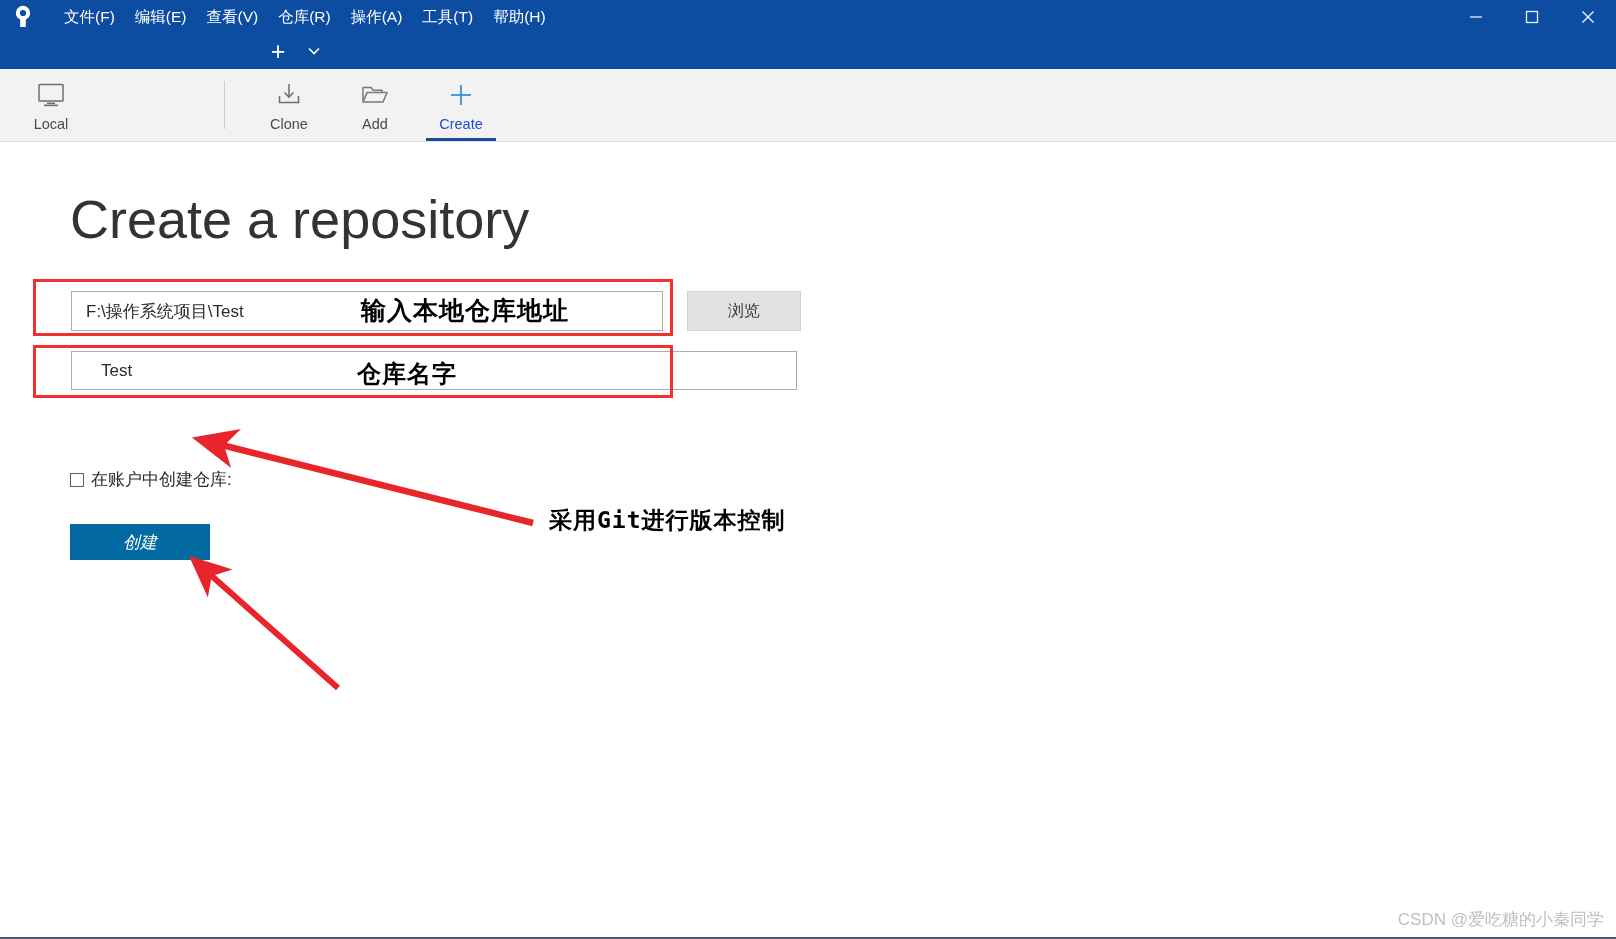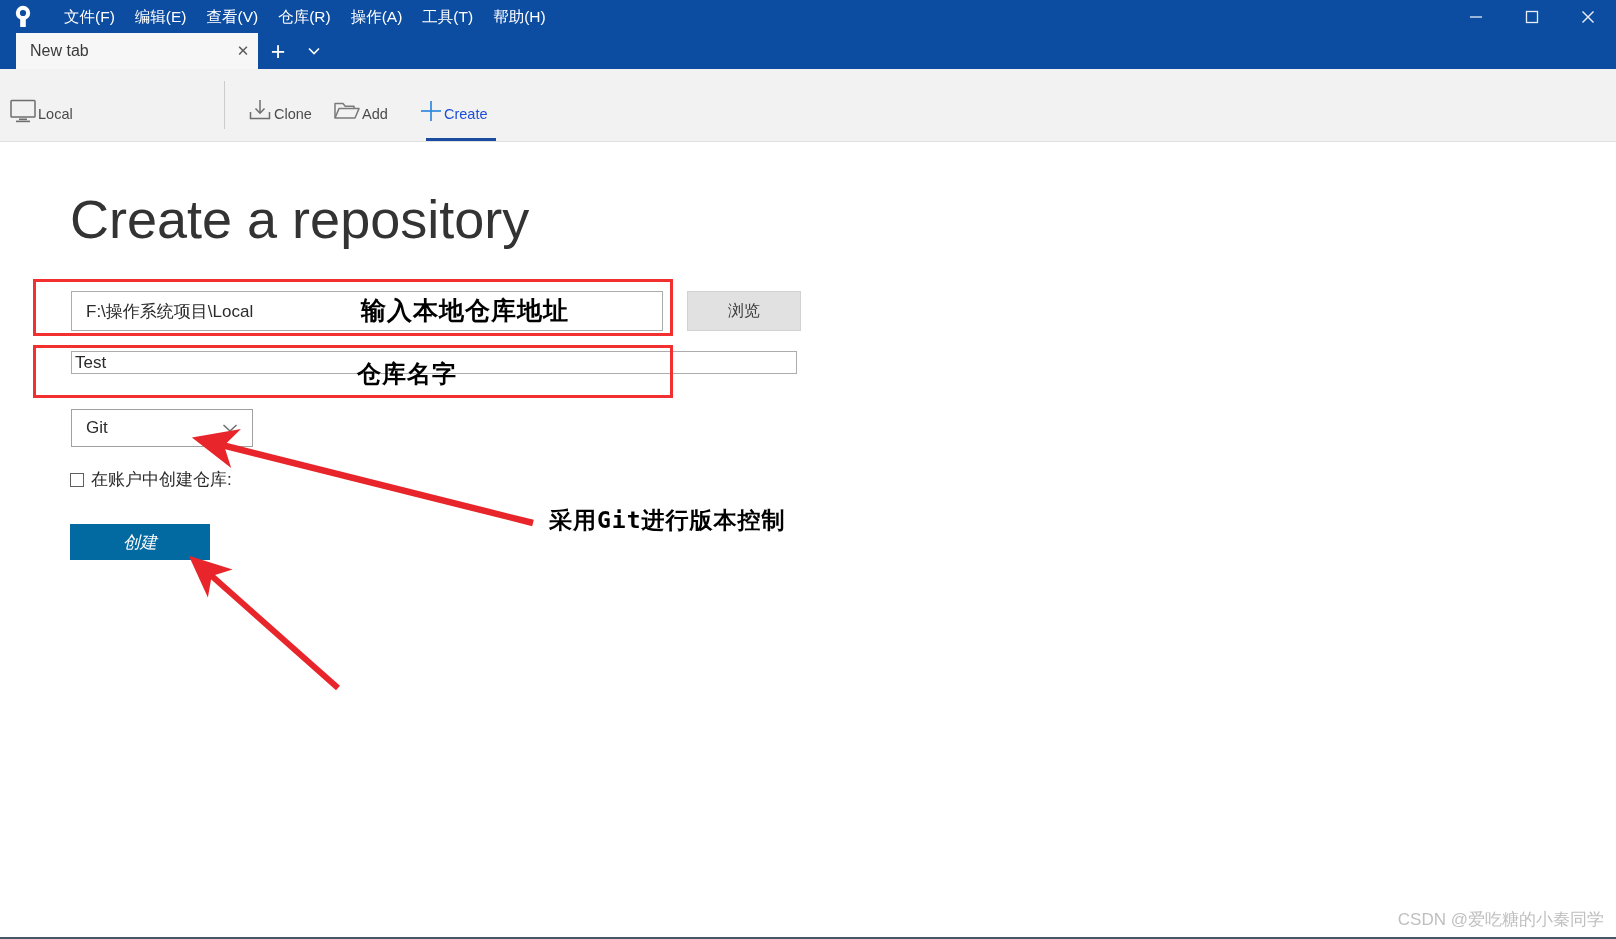--- a/index.html
+++ b/index.html
@@ -101,21 +101,21 @@
   }
   .tb-group { position: absolute; top: 0; height: 72px; display: flex; }
   .tb-group.left { left: 8px; }
   .tb-group.right { left: 246px; }
   .tb-sep {
     position: absolute; left: 224px; top: 12px;
     width: 1px; height: 48px; background: #cccccc;
   }
   .tb-item {
     width: 86px; height: 72px;
-    display: flex; 
+    display: flex; flex-direction: column;
     align-items: center; justify-content: flex-start;
     padding-top: 11px;
     box-sizing: border-box;
     position: relative;
   }
   .tb-item .tb-icon {
     height: 30px; display: flex; align-items: center; justify-content: center;
   }
   .tb-item .tb-label {
     font-size: 14.5px; color: #4b4b4b; margin-top: 6px;
@@ -153,27 +153,27 @@
     position: absolute; left: 687px; top: 149px;
     width: 114px; height: 40px;
     background: #e1e1e1;
     border: 1px solid #d2d2d2;
     box-sizing: border-box;
     display: flex; align-items: center; justify-content: center;
     font-size: 16px; color: #3c3c3c;
   }
   .name-input {
     position: absolute; left: 71px; top: 209px;
-    width: 726px; height: 23px;
+    width: 726px; height: 39px;
     border: 1px solid #acacac;
     background: #ffffff;
     box-sizing: border-box;
     display: flex; align-items: center;
     font-size: 17px; color: #2b2b2b;
-    padding-left: 3px;
+    padding-left: 29px;
   }
   .type-select {
     position: absolute; left: 71px; top: 267px;
     width: 182px; height: 38px;
     border: 1px solid #a0a0a0;
     background: #ffffff;
     box-sizing: border-box;
     display: flex; align-items: center;
     font-size: 17px; color: #2b2b2b;
     padding-left: 14px;
@@ -276,24 +276,20 @@
       <div class="win-btn close">
         <svg width="14" height="14" viewBox="0 0 14 14">
             <line x1="1.5" y1="1.5" x2="12.5" y2="12.5" stroke="#e8eef7" stroke-width="1.4"></line>
             <line x1="12.5" y1="1.5" x2="1.5" y2="12.5" stroke="#e8eef7" stroke-width="1.4"></line>
           </svg>
       </div>
     </div>
   </div>
 
   <div class="tabstrip">
-    <div class="tab">
-      <div class="tab-label">New tab</div>
-      <div class="tab-close">✕</div>
-    </div>
     <div class="tab-new">+</div>
     <div class="tab-menu">
       <svg width="12" height="8" viewBox="0 0 12 8">
           <path d="M1 1.5 L6 6.5 L11 1.5" fill="none" stroke="#ffffff" stroke-width="1.6"></path>
         </svg>
     </div>
   </div>
 
   <div class="toolbar">
     <div class="tb-group left">
@@ -340,34 +336,26 @@
         </div>
         <div class="tb-label">Create</div>
         <div class="tb-underline"></div>
       </div>
     </div>
   </div>
 
   <div class="content">
     <div class="page-title">Create a repository</div>
 
-    <div class="path-input" title="目标路径">F:\操作系统项目\Local</div>
+    <div class="path-input" title="目标路径">F:\操作系统项目\Test</div>
 
     <div class="browse-btn">浏览</div>
 
     <div class="name-input" title="仓库名称">Test</div>
 
-    <div class="type-select">
-      <span>Git</span>
-      <span class="chev">
-        <svg width="16" height="10" viewBox="0 0 16 10">
-            <path d="M1.5 2 L8 8 L14.5 2" fill="none" stroke="#6a6a6a" stroke-width="1.4"></path>
-          </svg>
-      </span>
-    </div>
 
     <div class="checkbox-row">
       <span class="cb-box"></span>
       <span>在账户中创建仓库:</span>
     </div>
 
     <div class="create-btn">创建</div>
   </div>
 
   <div class="redbox path"></div>

